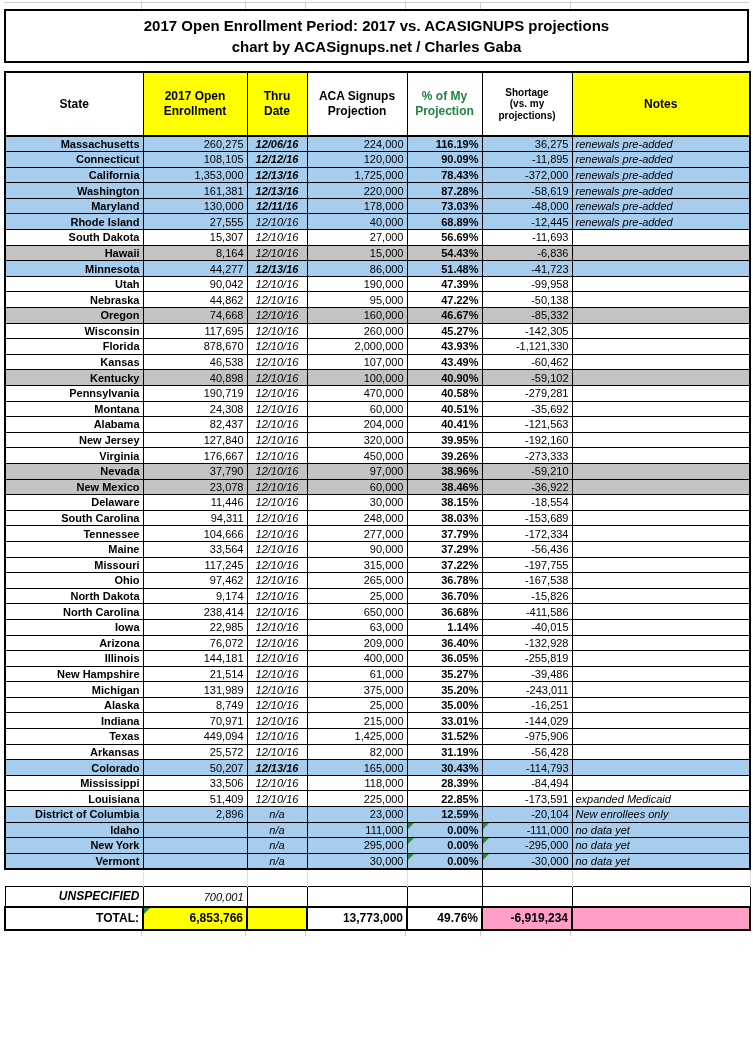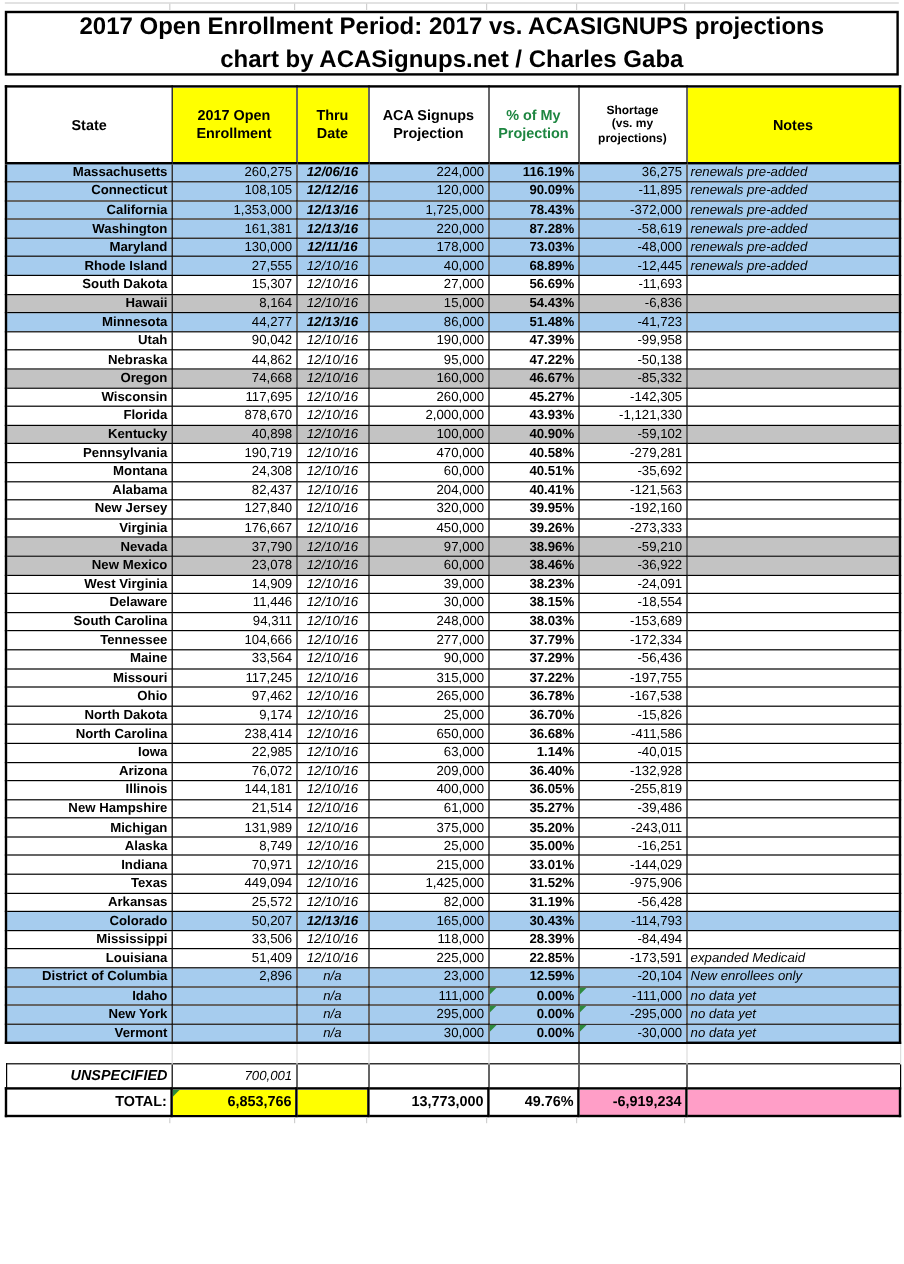--- a/index.html
+++ b/index.html
@@ -10,21 +10,21 @@
   html,body{margin:0;padding:0;}
   body{width:753px;height:1053px;background:#fff;font-family:"Liberation Sans",sans-serif;color:#000;overflow:hidden;}
   .page{position:relative;width:753px;height:1053px;}
 
   .grid-stub{display:flex;margin-left:4px;width:745px;}
   .grid-stub .gs{border-right:1px solid var(--grid);height:100%;}
   .grid-stub.top{height:7px;border-top:1px solid var(--grid);margin-top:2px;}
   .grid-stub.bottom{height:5px;}
 
   .title-box{margin:0 4px;border:2px solid #000;height:54px;display:flex;flex-direction:column;
-    align-items:center;justify-content:center;text-align:center;font-weight:bold;font-size:20px;line-height:1.4;background:#fff;}
+    align-items:center;justify-content:center;text-align:center;font-weight:bold;font-size:15px;line-height:1.4;background:#fff;}
 
   table{border-collapse:collapse;table-layout:fixed;margin-left:4px;width:745px;}
   td,th{overflow:hidden;white-space:nowrap;}
 
   table.main{border:2px solid #000;}
   table.main th,table.main td{border:1px solid #000;}
   thead th{height:64px;border-bottom:2px solid #000 !important;font-weight:bold;font-size:12px;
     text-align:center;vertical-align:middle;white-space:pre-line;line-height:1.25;background:#fff;}
   th.h-yellow{background:var(--yellow);}
   th.h-green{color:var(--green);margin-top:12px;}
@@ -224,20 +224,29 @@
     </tr>
         <tr class="band-white">
       <td class="c-state">Florida</td>
       <td class="c-num">878,670</td>
       <td class="c-date">12/10/16</td>
       <td class="c-num">2,000,000</td>
       <td class="c-pct">43.93%</td>
       <td class="c-num">-1,121,330</td>
       <td class="c-note"></td>
     </tr>
+        <tr class="band-white">
+      <td class="c-state">Kansas</td>
+      <td class="c-num">46,538</td>
+      <td class="c-date">12/10/16</td>
+      <td class="c-num">107,000</td>
+      <td class="c-pct">43.49%</td>
+      <td class="c-num">-60,462</td>
+      <td class="c-note"></td>
+    </tr>
         <tr class="band-gray">
       <td class="c-state">Kentucky</td>
       <td class="c-num">40,898</td>
       <td class="c-date">12/10/16</td>
       <td class="c-num">100,000</td>
       <td class="c-pct">40.90%</td>
       <td class="c-num">-59,102</td>
       <td class="c-note"></td>
     </tr>
         <tr class="band-white">
@@ -294,29 +303,20 @@
       <td class="c-num">-59,210</td>
       <td class="c-note"></td>
     </tr>
         <tr class="band-gray">
       <td class="c-state">New Mexico</td>
       <td class="c-num">23,078</td>
       <td class="c-date">12/10/16</td>
       <td class="c-num">60,000</td>
       <td class="c-pct">38.46%</td>
       <td class="c-num">-36,922</td>
-      <td class="c-note"></td>
-    </tr>
-        <tr class="band-white">
-      <td class="c-state">West Virginia</td>
-      <td class="c-num">14,909</td>
-      <td class="c-date">12/10/16</td>
-      <td class="c-num">39,000</td>
-      <td class="c-pct">38.23%</td>
-      <td class="c-num">-24,091</td>
       <td class="c-note"></td>
     </tr>
         <tr class="band-white">
       <td class="c-state">Delaware</td>
       <td class="c-num">11,446</td>
       <td class="c-date">12/10/16</td>
       <td class="c-num">30,000</td>
       <td class="c-pct">38.15%</td>
       <td class="c-num">-18,554</td>
       <td class="c-note"></td>

